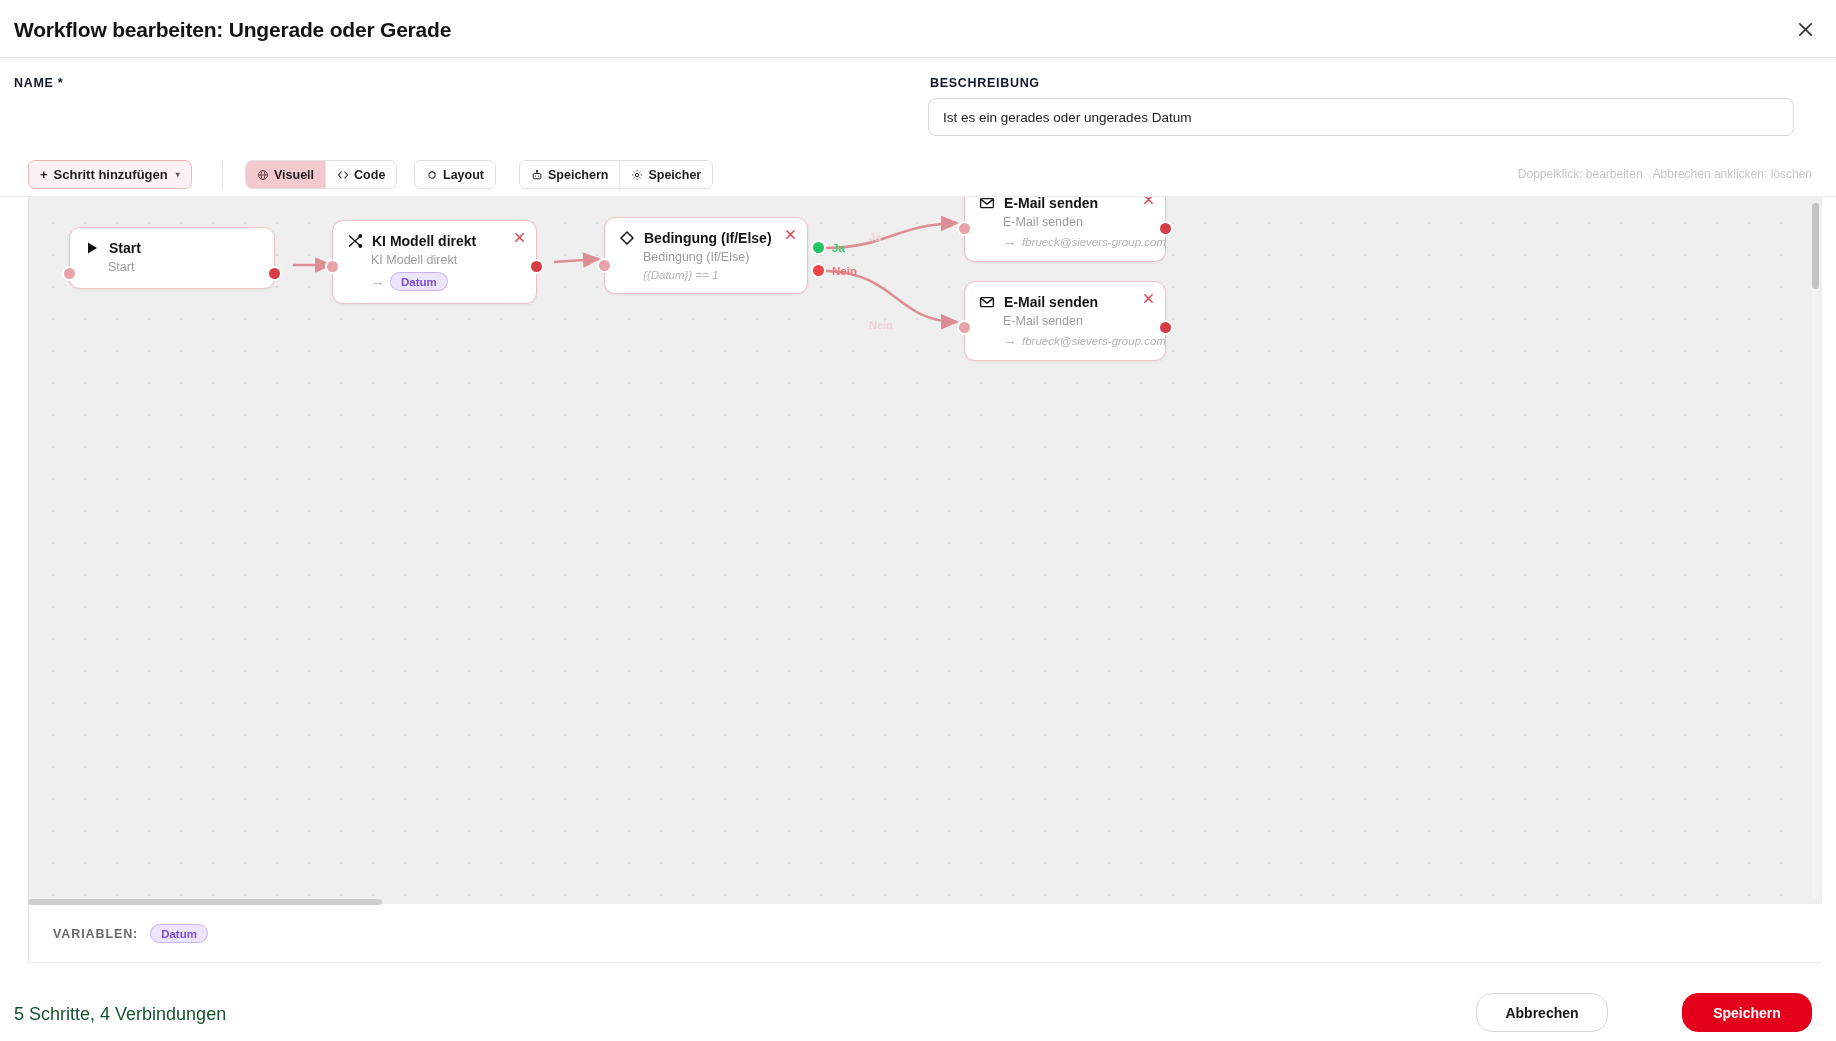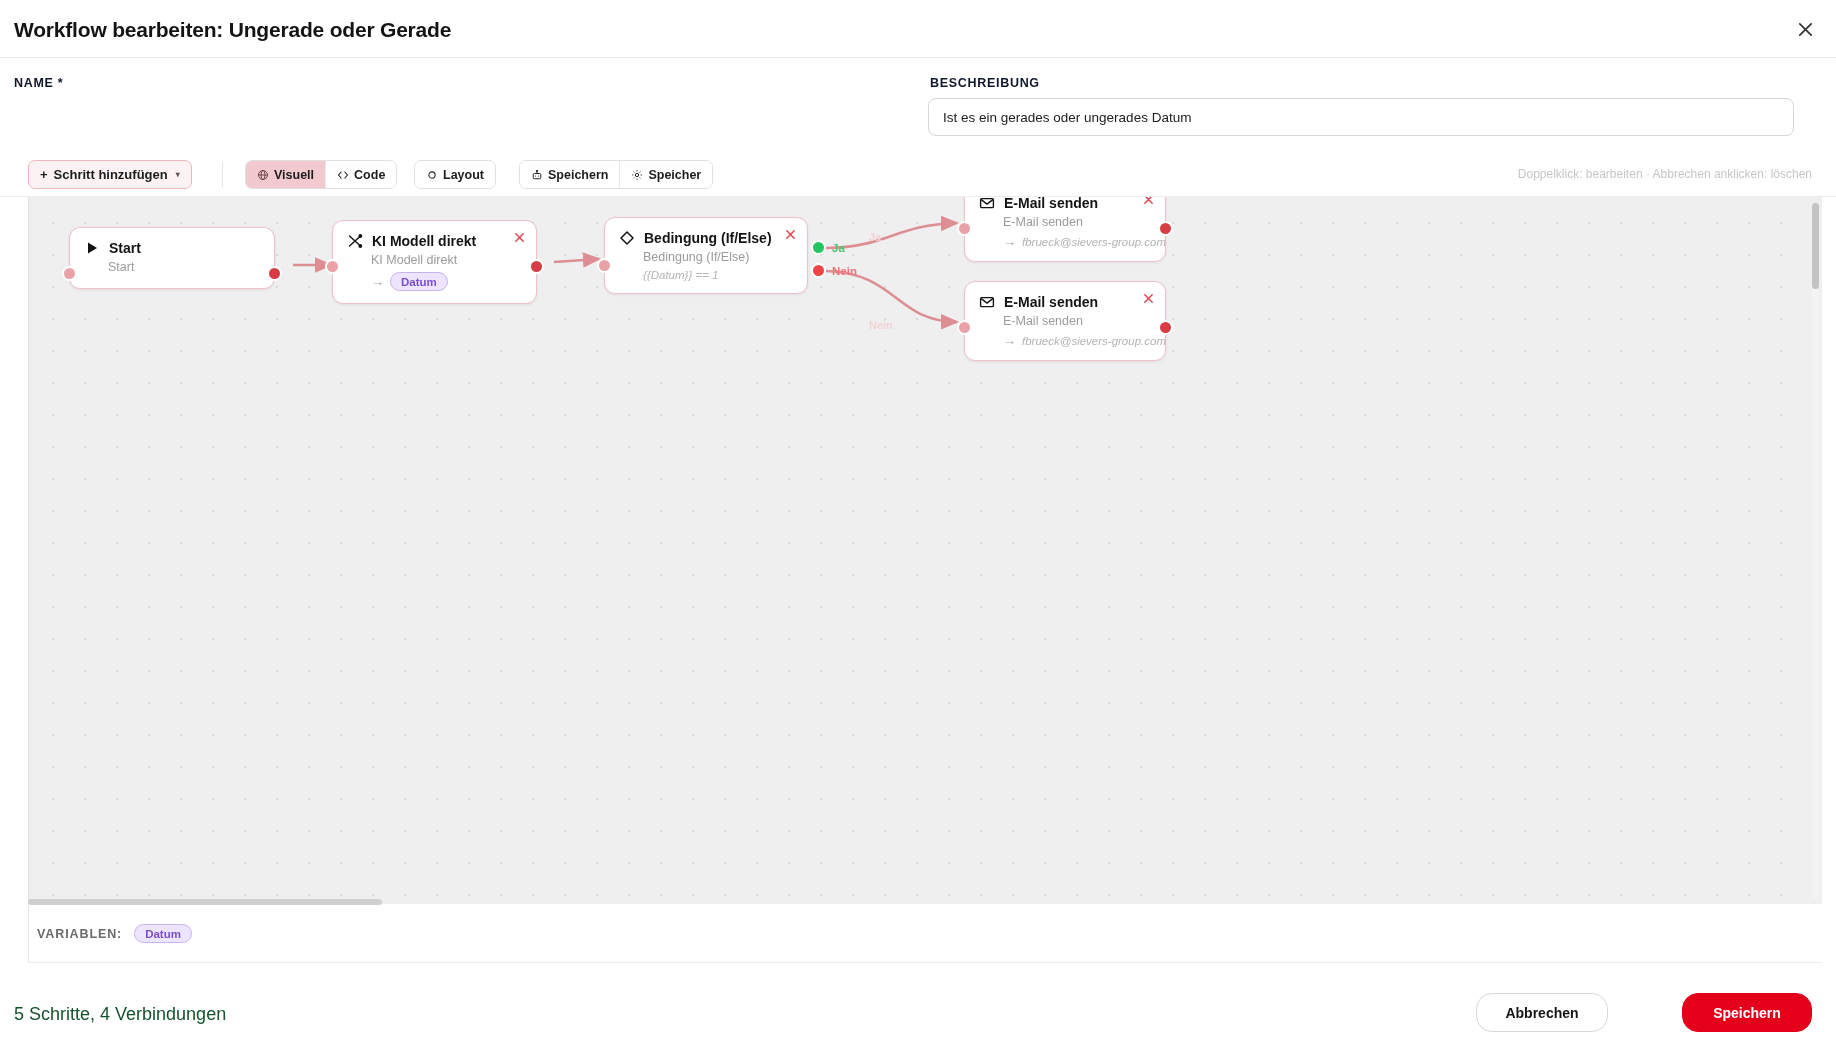--- a/index.html
+++ b/index.html
@@ -148,21 +148,21 @@
   .sb-h {
     position:absolute; left:28px; top:899px; width:1794px; height:6px;
     background:transparent;
   }
   .sb-h i { position:absolute; left:0; top:0; height:6px; width:354px; background:#cfcfcf; border-radius:4px; display:block; }
 
   
   .vars {
     position:absolute; left:28px; top:905px; width:1794px; height:58px;
     background:#fff; border-left:1px solid #e2e2e2; border-bottom:1px solid #ececec;
-    display:flex; align-items:center; gap:12px; padding-left:8px;
+    display:flex; align-items:center; gap:12px; padding-left:24px;
   }
   .vars-lbl { font-size:12.5px; font-weight:bold; color:#6a6a6a; letter-spacing:0.9px; }
 
   
   .ftr {
     position:absolute; left:0; top:985px; width:1836px; height:56px;
     background:#fff;
   }
   .ftr-info { position:absolute; left:14px; top:19px; font-size:18px; color:#14532d; }
   .btn {

